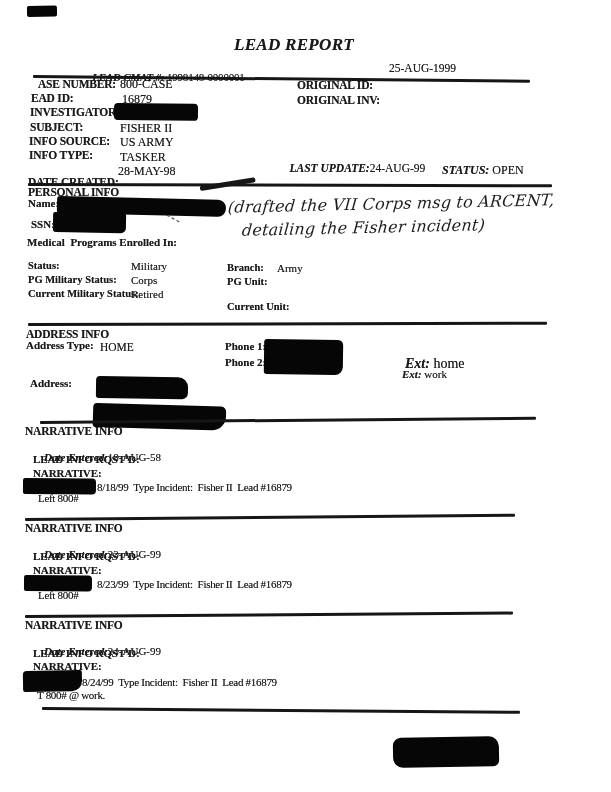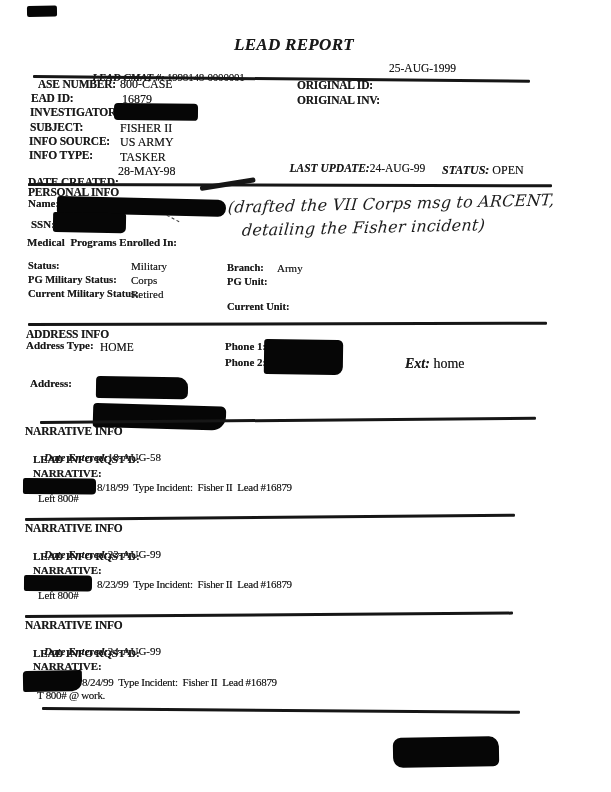--- a/index.html
+++ b/index.html
@@ -106,20 +106,23 @@
   <div class="t pl" style="left:26px;top:340px;font-size:11px;">Address Type:</div>
   <div class="t pv" style="left:100px;top:341px;font-size:11.5px;">HOME</div>
 
   <div class="t pl" style="left:225px;top:341px;font-size:11px;">Phone 1:</div>
   <div class="t pl" style="left:225px;top:357px;font-size:11px;">Phone 2:</div>
   <div class="redact" style="left:264px;top:339px;width:79px;height:35px;border-radius:3px 5px 8px 3px;transform:rotate(.8deg);"></div>
 
   <div class="t" style="left:391px;top:341px;font-size:14px;">
     <span class="b">Ext: </span><span>home</span>
   </div>
+  <div class="t" style="left:391px;top:357px;font-size:11px;">
+    <span class="b">Ext: </span><span>work</span>
+  </div>
 
   <div class="t pl" style="left:30px;top:378px;font-size:11px;">Address:</div>
   <div class="redact" style="left:96px;top:376px;width:92px;height:22px;border-radius:4px 10px 6px 3px;transform:rotate(.8deg);"></div>
   <div class="redact" style="left:93px;top:403px;width:133px;height:24px;border-radius:4px 5px 14px 3px;transform:rotate(1.6deg);"></div>
 
   <div class="line" style="left:40px;top:421px;width:496px;height:3px;transform:rotate(-.5deg);"></div>
   <div class="t sec" style="left:25px;top:425px;">NARRATIVE INFO</div>
   <div class="t" style="left:33px;top:440px;font-size:11px;">
     <span class="b">Date Entered:</span><span>18-AUG-58</span>
   </div>

